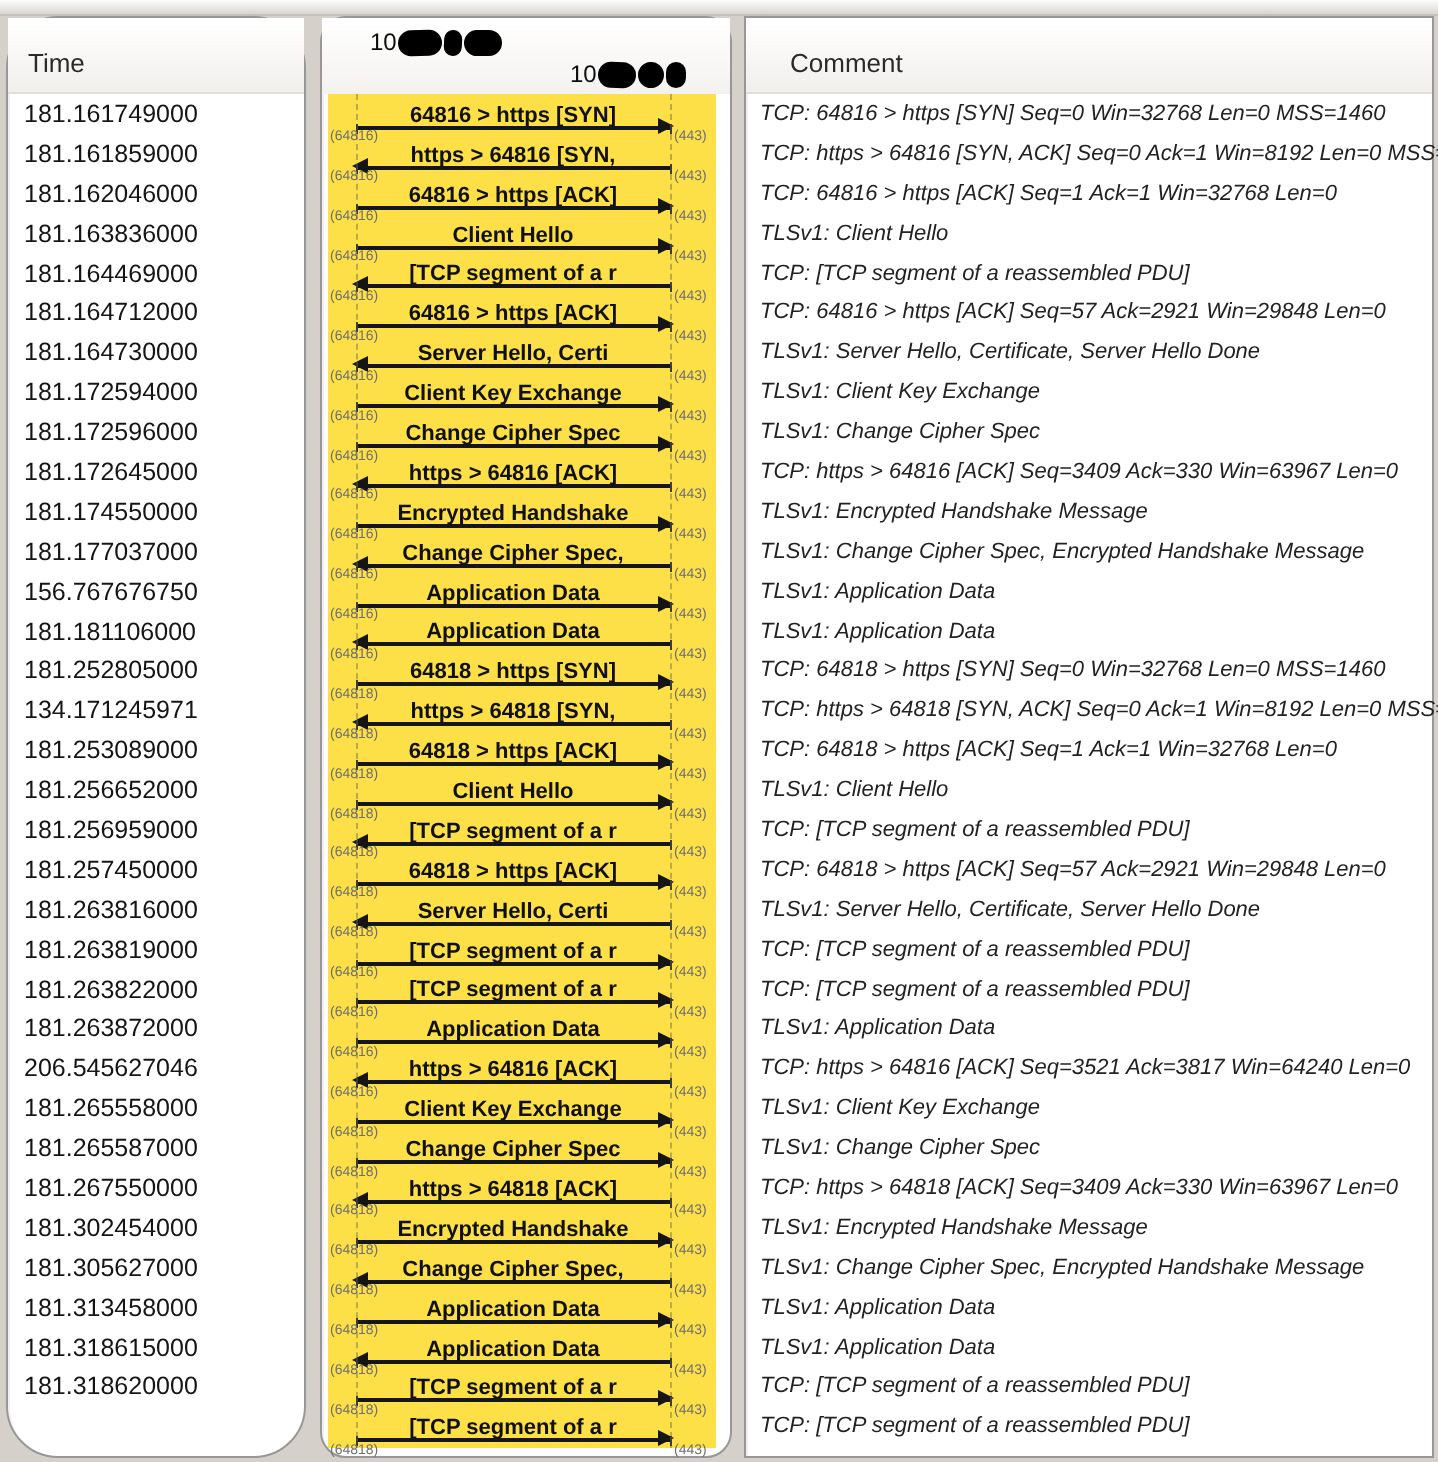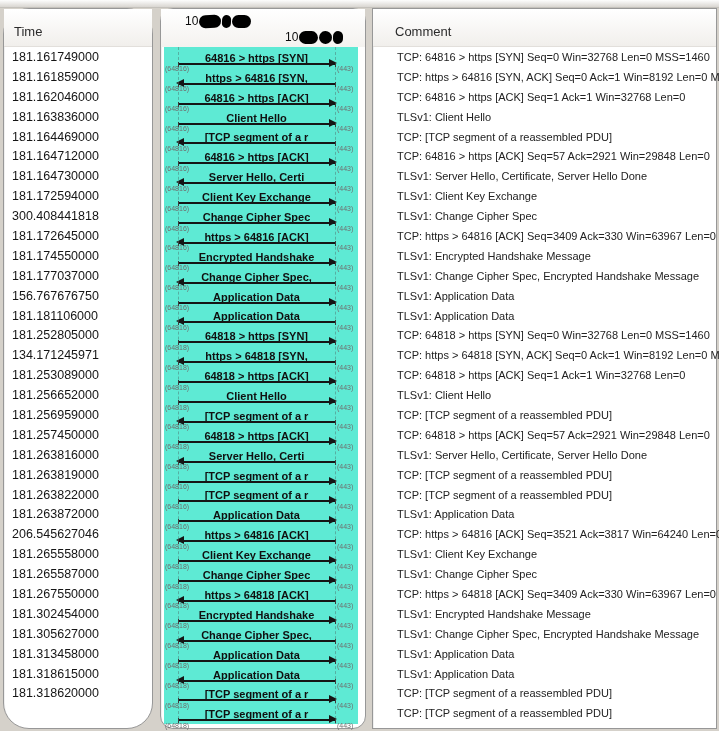--- a/index.html
+++ b/index.html
@@ -46,21 +46,21 @@
   }
   .blob.b1{width:22px;transform:rotate(-2deg);}
   .blob.b2{width:9px;transform:rotate(3deg);}
   .blob.b3{width:19px;transform:rotate(-1deg);}
   .blob.c1{width:19px;transform:rotate(2deg);}
   .blob.c2{width:13px;transform:rotate(-3deg);}
   .blob.c3{width:10px;transform:rotate(1deg);}
 
   .green{
     position:absolute;left:3px;top:38px;width:194px;height:677px;
-    background:#5eead4;
+    background:#fde047;
   }
   .lifeline{
     position:absolute;top:0;bottom:0;width:0;
     border-left:1px dashed rgba(70,70,70,0.35);
   }
   .lifeline.ll{left:14px;}
   .lifeline.lr{left:171px;}
 
   .flow-row{
     position:relative;height:19.9px;overflow:visible;
@@ -87,42 +87,42 @@
   .pl{left:1px;}
   .pr{left:173px;}
 
   .list{position:absolute;left:0;right:0;top:38px;}
   .time-row{
     height:19.9px;display:flex;align-items:center;
     padding-left:8px;font-size:12.5px;color:#151515;white-space:nowrap;
   }
   .comment-row{
     height:19.9px;display:flex;align-items:center;
-    padding-left:24px;font-size:11px;color:#222;white-space:nowrap;
+    padding-left:7px;font-size:11px;color:#222;white-space:nowrap;font-style:italic;
   }
 </style>
 </head>
 <body>
 
 <div class="top-strip"></div>
 
 <div class="panel panel-time">
   <div class="hdr">
     <span class="hdr-label">Time</span>
   </div>
   <div class="list" id="time-list">
       <div class="time-row">181.161749000</div>
       <div class="time-row">181.161859000</div>
       <div class="time-row">181.162046000</div>
       <div class="time-row">181.163836000</div>
       <div class="time-row">181.164469000</div>
       <div class="time-row">181.164712000</div>
       <div class="time-row">181.164730000</div>
       <div class="time-row">181.172594000</div>
-      <div class="time-row">300.408441818</div>
+      <div class="time-row">181.172596000</div>
       <div class="time-row">181.172645000</div>
       <div class="time-row">181.174550000</div>
       <div class="time-row">181.177037000</div>
       <div class="time-row">156.767676750</div>
       <div class="time-row">181.181106000</div>
       <div class="time-row">181.252805000</div>
       <div class="time-row">134.171245971</div>
       <div class="time-row">181.253089000</div>
       <div class="time-row">181.256652000</div>
       <div class="time-row">181.256959000</div>

